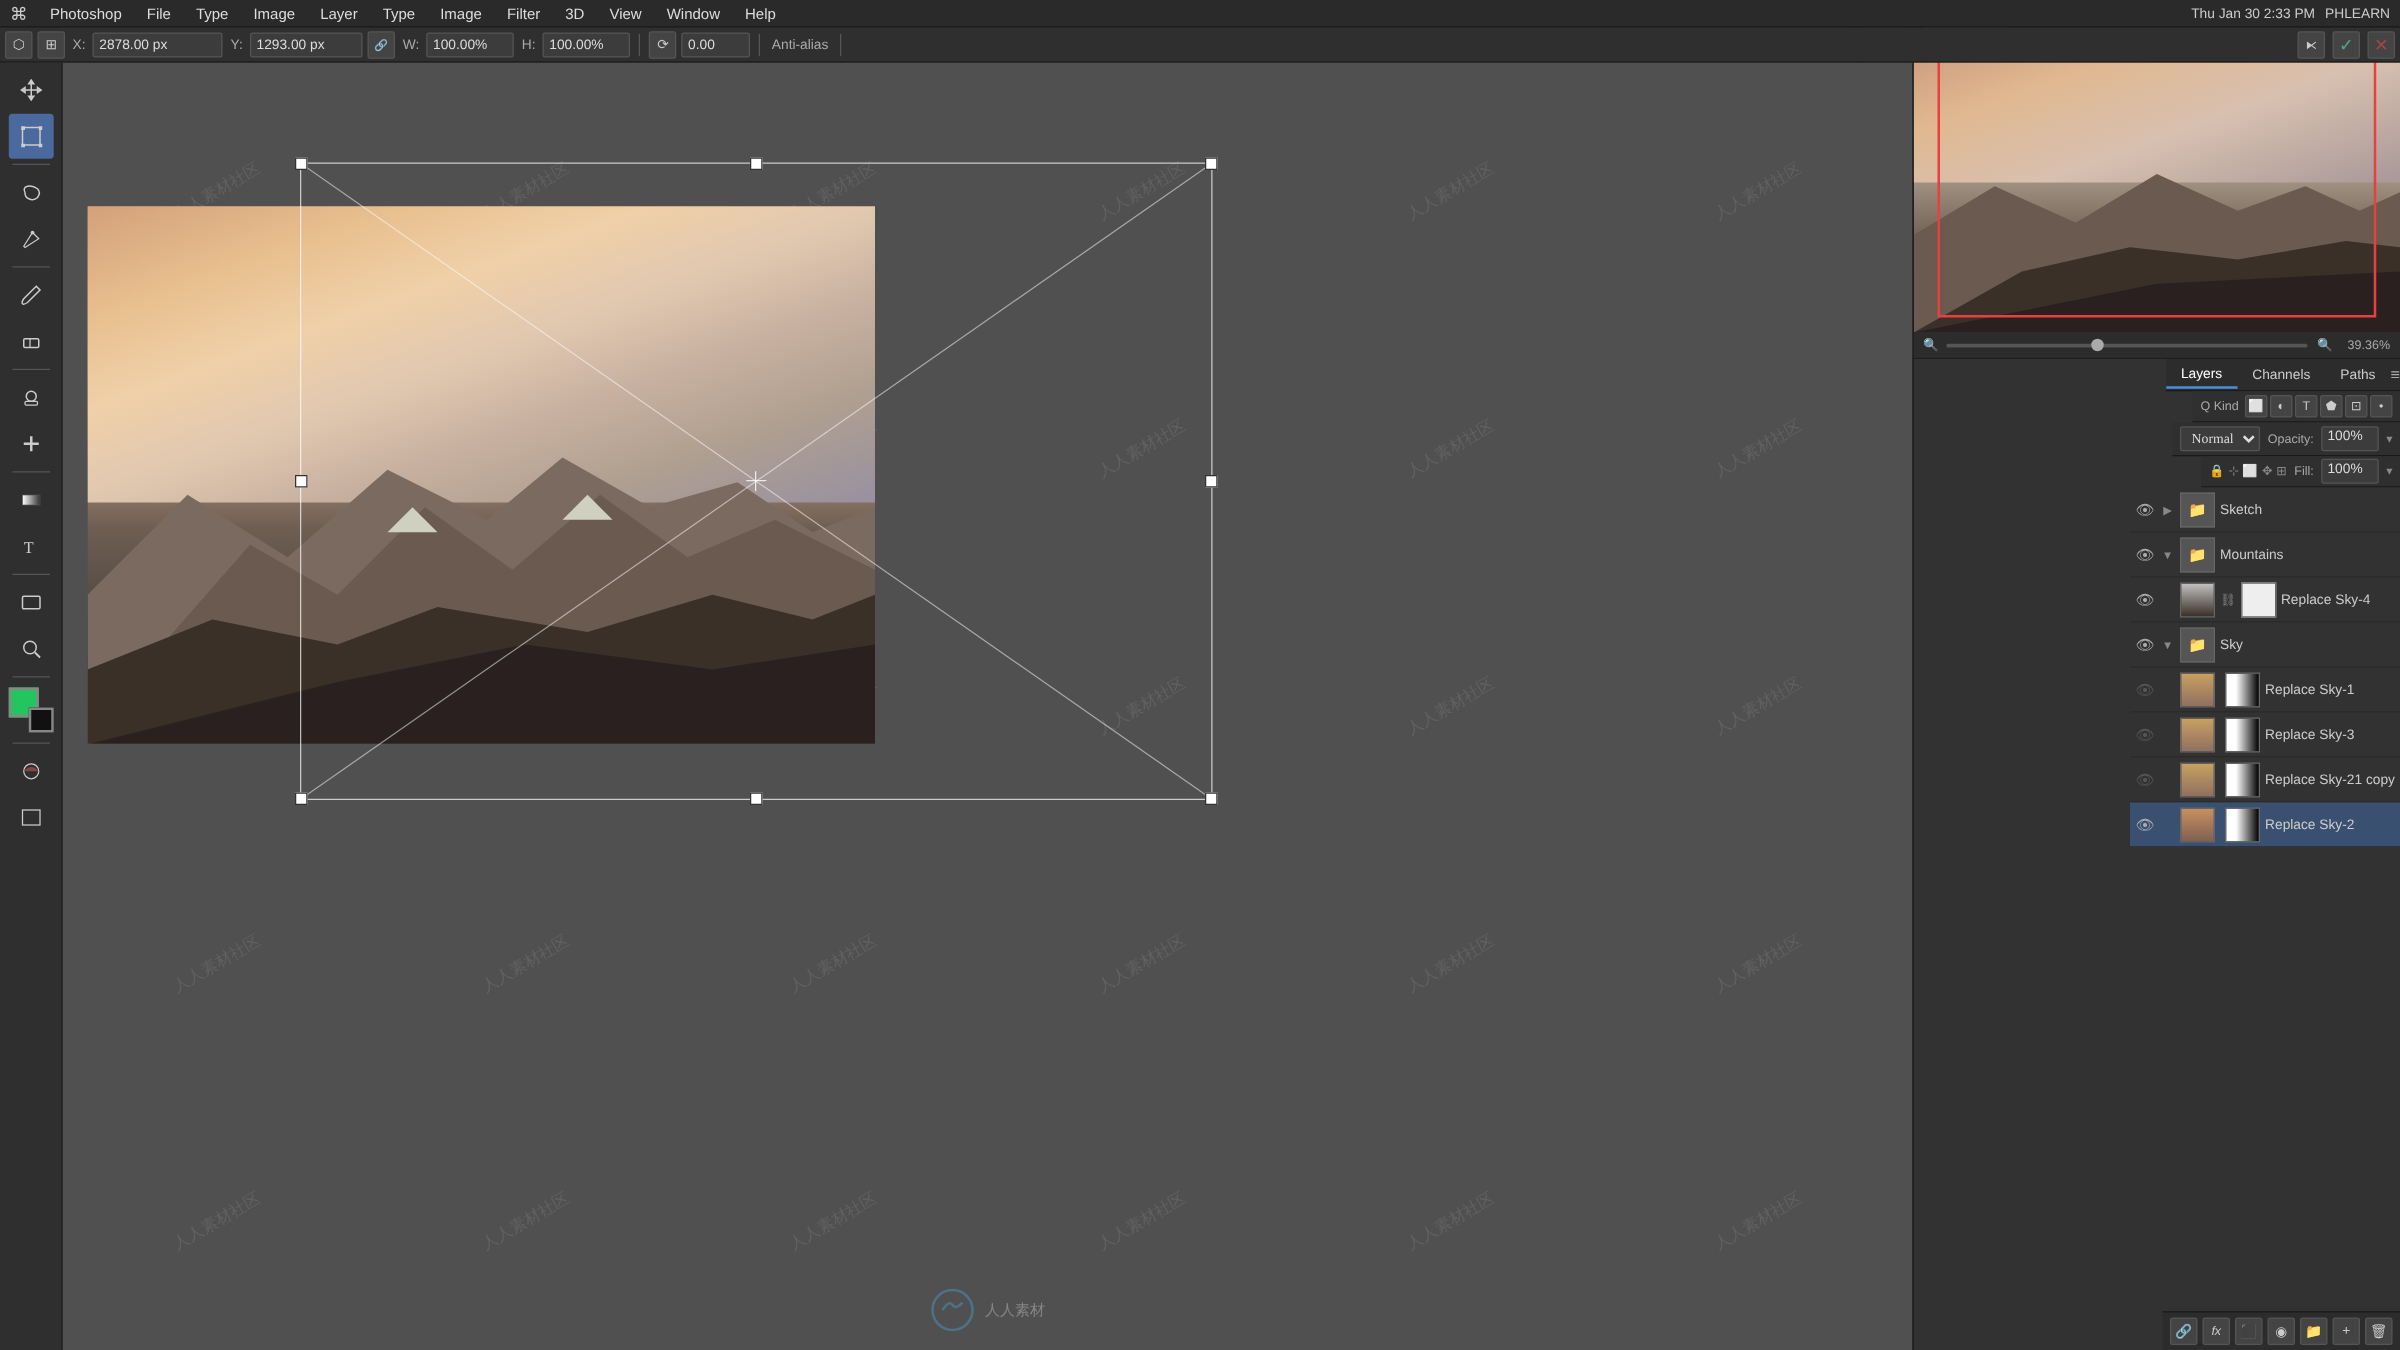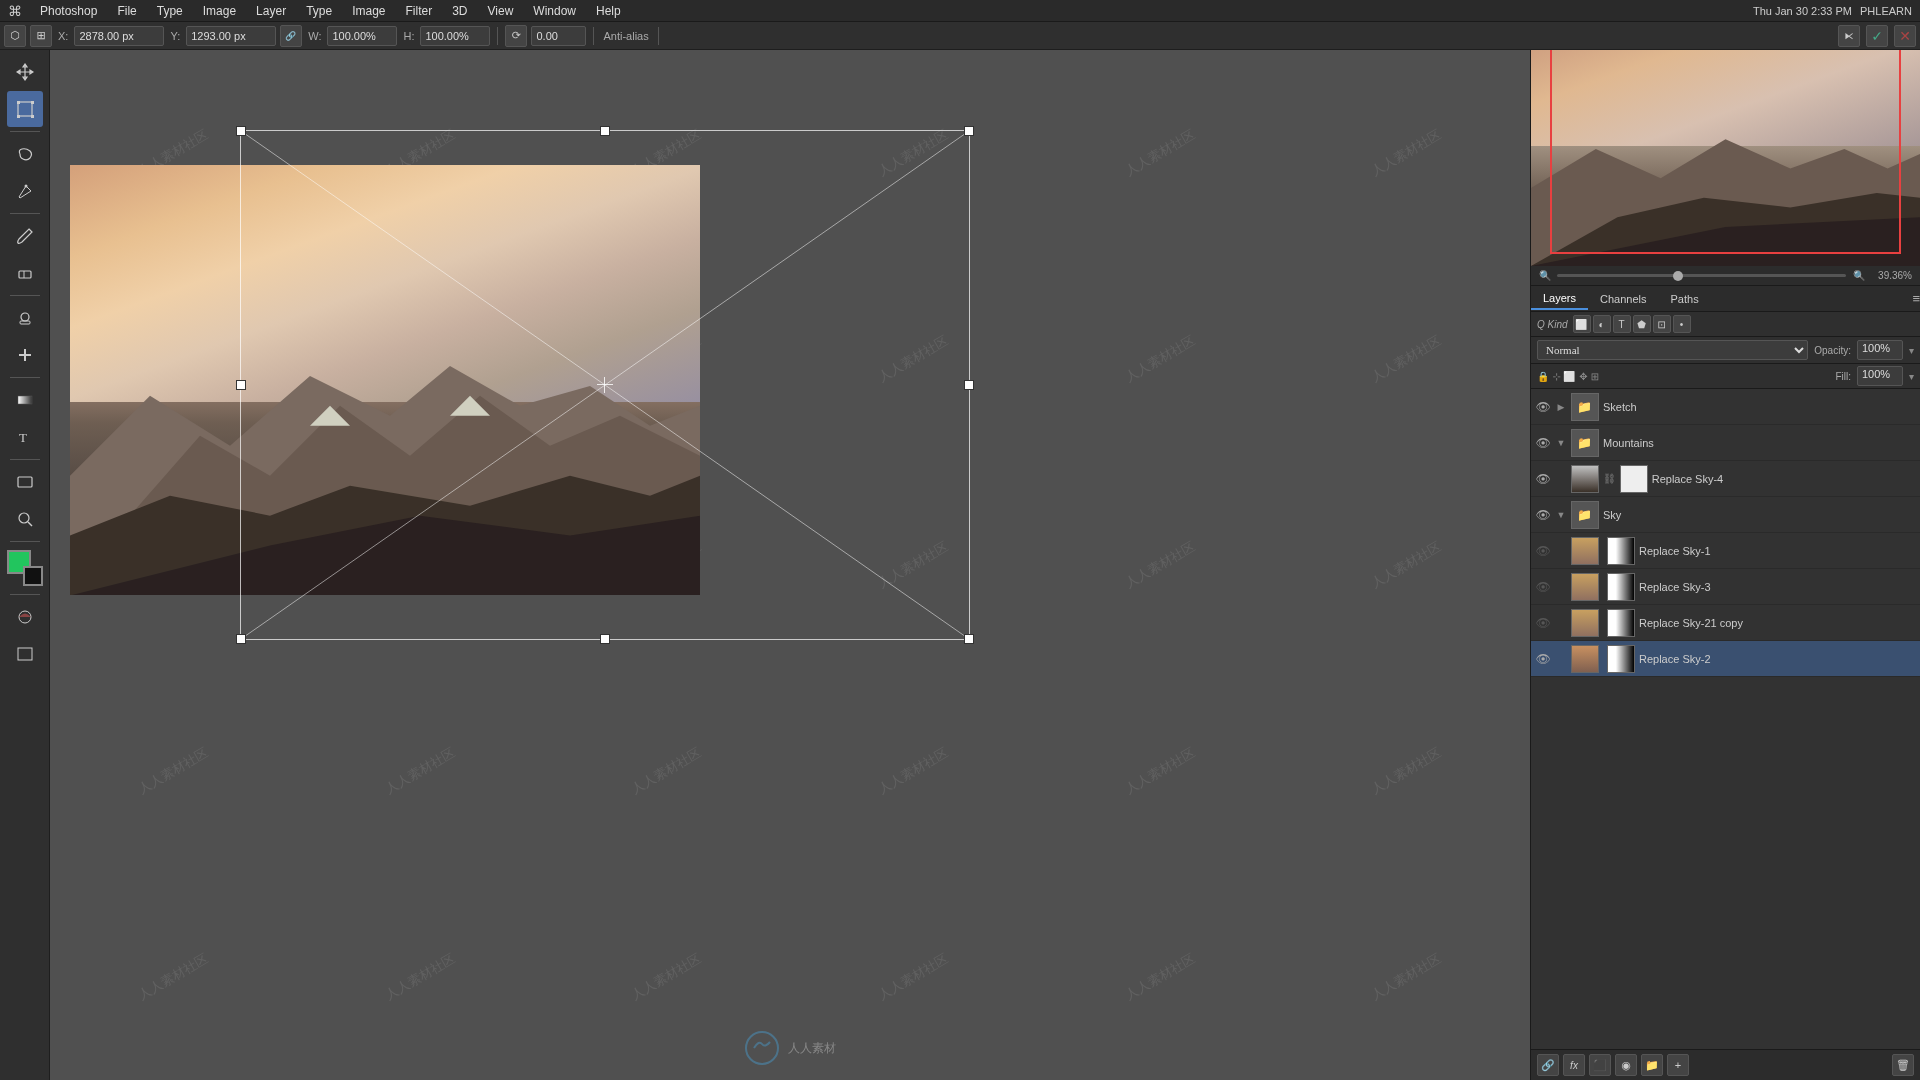--- a/index.html
+++ b/index.html
@@ -366,20 +366,21 @@
       transform: rotate(180deg);
       padding: 3px 2px;
     }
 
     
     #layers-panel {
       flex: 1;
       display: flex;
       flex-direction: column;
       overflow: hidden;
+      align-items: flex-end;
     }
     .layers-tabs {
       display: flex;
       background: #2c2c2c;
       border-bottom: 1px solid #1a1a1a;
       height: 26px;
       align-items: center;
     }
     .layers-tab {
       font-size: 11px;
@@ -392,21 +393,21 @@
       border-bottom: 2px solid #4a8fdd;
     }
     .layers-toolbar {
       display: flex;
       align-items: center;
       padding: 3px 6px;
       gap: 3px;
       background: #2f2f2f;
       border-bottom: 1px solid #1a1a1a;
     }
-    .kind-label { font-size: 10px; color: #aaa; margin-right: 2px; font-style: italic; }
+    .kind-label { font-size: 10px; color: #aaa; margin-right: 2px; }
     .layers-kind-icons { display: flex; gap: 2px; }
     .kind-icon {
       width: 18px; height: 18px;
       background: #444;
       border: 1px solid #555;
       border-radius: 2px;
       display: flex; align-items: center; justify-content: center;
       font-size: 10px; color: #ccc;
       cursor: pointer;
     }
@@ -559,21 +560,21 @@
   <div class="menubar-right">
     <span>Thu Jan 30  2:33 PM</span>
     <span>PHLEARN</span>
   </div>
 </div>
 
 <div id="options-bar">
   <div class="options-icon-box">⬡</div>
   <div class="options-icon-box">⊞</div>
   <span class="options-label">X:</span>
-  <input class="options-input" style="width: 90px;" value="2878.00 px">
+  <input class="options-input" style="width: 104px;" value="2878.00 px">
   <span class="options-label">Y:</span>
   <input class="options-input" style="width: 90px;" value="1293.00 px">
   <div class="options-icon-box" style="font-size:9px;">🔗</div>
   <span class="options-label">W:</span>
   <input class="options-input" style="width: 70px;" value="100.00%">
   <span class="options-label">H:</span>
   <input class="options-input" style="width: 70px;" value="100.00%">
   <div class="options-sep"></div>
   <div class="options-icon-box">⟳</div>
   <input class="options-input" style="width: 55px;" value="0.00">

